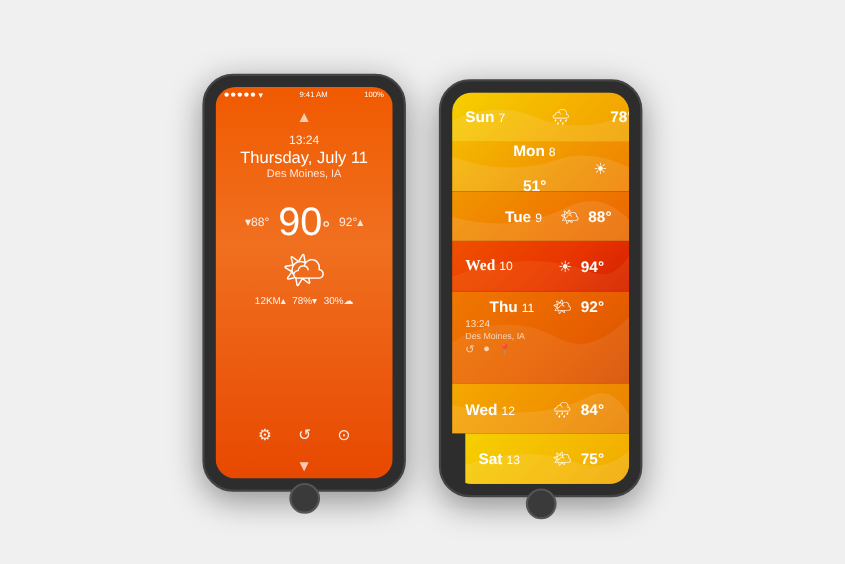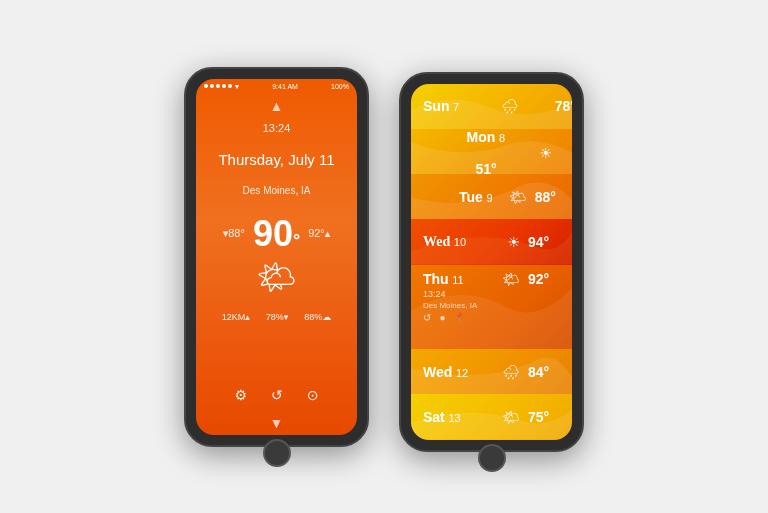--- a/index.html
+++ b/index.html
@@ -104,58 +104,58 @@
       text-align: center;
       margin: 4px 0;
     }
     .weather-time {
       font-size: 11px;
       opacity: 0.9;
     }
     .weather-day {
       font-size: 15px;
       font-weight: 300;
-      margin: 17px 0;
+      margin: 1px 0;
     }
     .weather-location {
       font-size: 10px;
       opacity: 0.85;
     }
 
     
     .temp-row {
       display: flex;
       align-items: center;
       gap: 8px;
       margin: 16px 0 2px;
     }
     .temp-low, .temp-high {
       font-size: 11px;
       opacity: 0.85;
     }
     .temp-main {
       font-size: 36px;
-      font-weight: bold;
+      font-weight: normal;
       line-height: 1;
     }
     .temp-deg { font-size: 18px; }
 
     
     .weather-icon-main {
       font-size: 32px;
       margin: 4px 0;
     }
 
     
     .stats-row {
       display: flex;
-      gap: 16px;
+      gap: 6px;
       font-size: 9px;
       opacity: 0.9;
-      margin: 12px 0;
+      margin: 0 0;
     }
 
     
     .bottom-nav {
       display: flex;
       gap: 24px;
       margin-top: auto;
       margin-bottom: 8px;
       font-size: 14px;
       opacity: 0.9;
@@ -275,21 +275,21 @@
           <span>90</span><span class="temp-deg">°</span>
         </span>
         <span class="temp-high">92°▴</span>
       </div>
 
       <div class="weather-icon-main">🌤</div>
 
       <div class="stats-row">
         <span>12KM▴</span>
         <span>78%▾</span>
-        <span>88%☁</span>
+        <span>30%☁</span>
       </div>
 
       <div style="flex:1;"></div>
 
       <div class="bottom-nav">
         <span>⚙</span>
         <span>↺</span>
         <span>⊙</span>
       </div>
 
@@ -347,21 +347,21 @@
         <span class="forecast-icon">☀</span>
         <span class="forecast-temp">94°</span>
       </div>
 
       <div class="forecast-row active" style="background: linear-gradient(135deg, #f07800 0%, #e86000 60%, #d85000 100%);">
         <svg style="position:absolute;inset:0;width:100%;height:100%;opacity:0.15;" viewBox="0 0 165 55" preserveAspectRatio="none">
           <path d="M0,30 Q50,10 100,28 Q130,38 165,15 L165,55 L0,55Z" fill="rgba(255,255,255,0.5)"></path>
         </svg>
         <div class="active-top">
           <span class="forecast-day-name">
-            <span style="font-size:14px;font-weight:600;">Thu</span> <span class="forecast-day-num">11</span>
+            <span style="font-size:14px;font-weight:600;margin-left:22px;">Thu</span> <span class="forecast-day-num">11</span>
           </span>
           <span class="forecast-icon">🌤</span>
           <span class="forecast-temp">92°</span>
         </div>
         <div class="active-details">
           <div style="font-size:9px;color:white;opacity:0.9;margin-bottom:2px;">
             <span>13:24</span>
           </div>
           <div class="active-sub">
             <span>Des Moines, IA</span>
@@ -378,21 +378,21 @@
         <svg style="position:absolute;inset:0;width:100%;height:100%;opacity:0.2;" viewBox="0 0 165 35" preserveAspectRatio="none">
           <path d="M0,15 Q80,28 130,8 Q150,2 165,22 L165,35 L0,35Z" fill="rgba(255,255,255,0.5)"></path>
         </svg>
         <span class="forecast-day-name">
           <span style="font-size:14px;font-weight:600;">Wed</span> <span class="forecast-day-num">12</span>
         </span>
         <span class="forecast-icon">🌧</span>
         <span class="forecast-temp">84°</span>
       </div>
 
-      <div class="forecast-row" style="background: linear-gradient(135deg, #f5d000 0%, #f5b800 60%, #f0a800 100%);">
+      <div class="forecast-row" style="background: linear-gradient(135deg, #f5d000 0%, #f5b800 60%, #f0a800 100%); margin-left: 12px;">
         <svg style="position:absolute;inset:0;width:100%;height:100%;opacity:0.2;" viewBox="0 0 165 35" preserveAspectRatio="none">
           <path d="M0,22 Q60,8 110,20 Q140,28 165,12 L165,35 L0,35Z" fill="rgba(255,255,255,0.5)"></path>
         </svg>
         <span class="forecast-day-name">
           <span style="font-size:14px;font-weight:600;">Sat</span> <span class="forecast-day-num">13</span>
         </span>
         <span class="forecast-icon">🌤</span>
         <span class="forecast-temp">75°</span>
       </div>
 

